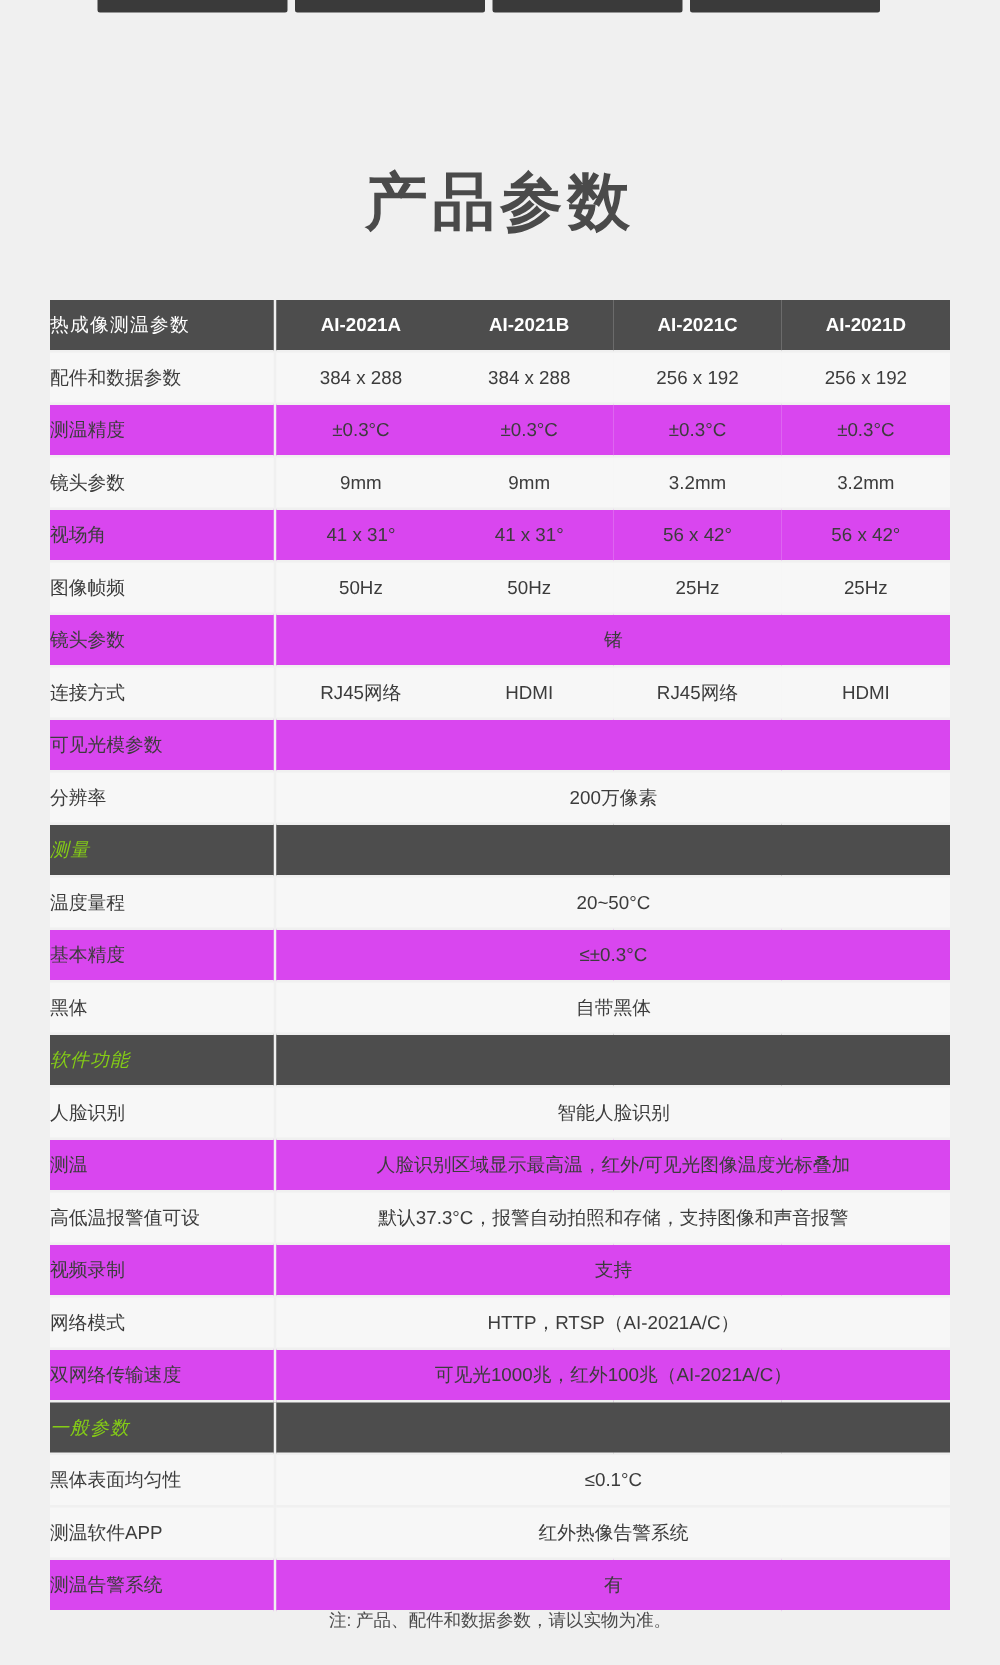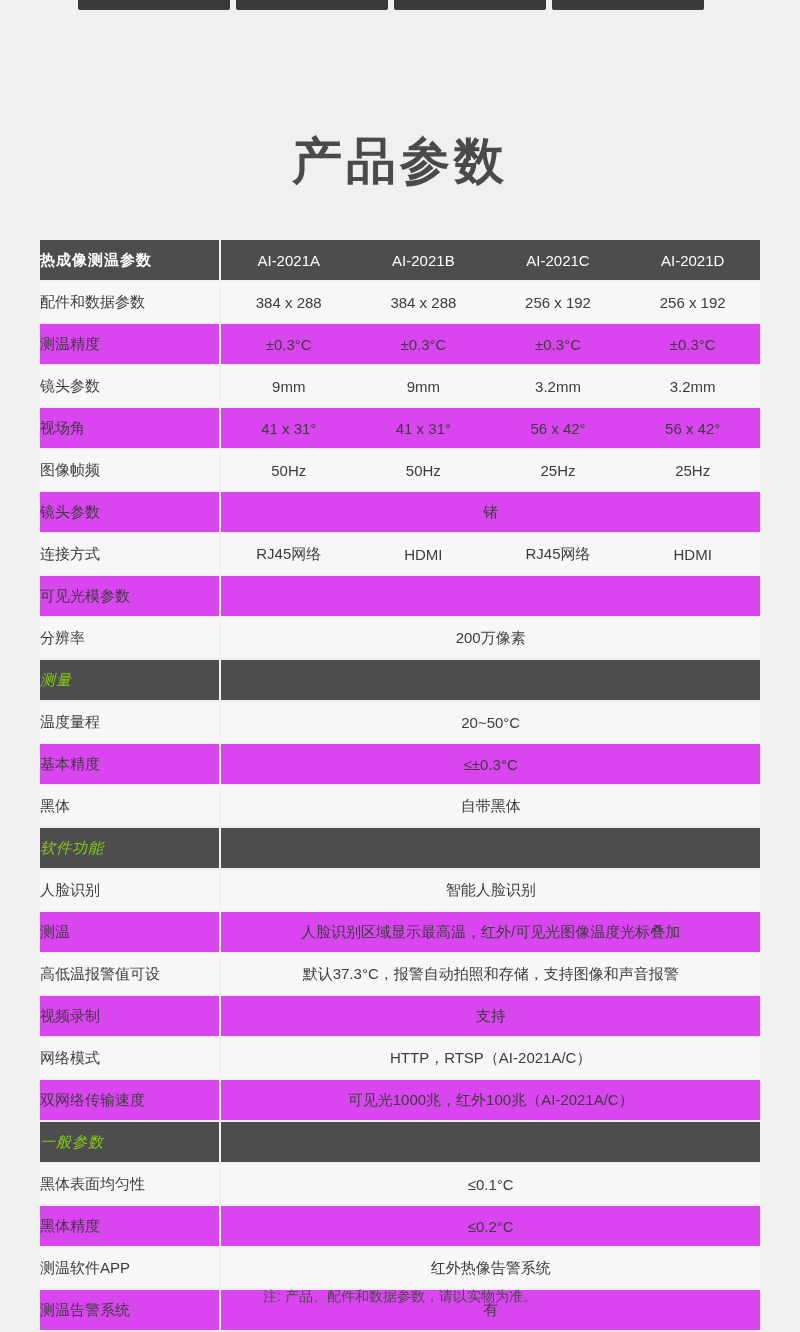--- a/index.html
+++ b/index.html
@@ -77,25 +77,25 @@
     padding-left: 18px;
     text-align: left;
     font-size: 15px;
   }
   .val-cell {
     text-align: center;
     font-size: 15px;
     width: 135px;
   }
   .row-header .label-cell {
+    font-weight: normal;
+    letter-spacing: 1px;
+  }
+  .row-header .val-cell {
     font-weight: bold;
-    letter-spacing: 1px;
-  }
-  .row-header .val-cell {
-    font-weight: normal;
   }
   .section-head .label-cell {
     color: #84cc16;
     font-weight: normal;
     letter-spacing: 1px;
     font-style: italic;
   }
   .spec-table tr td:first-child {
     border-right: 2px solid #f0f0f0;
   }
@@ -232,24 +232,20 @@
           <td class="val-cell" colspan="4">可见光1000兆，红外100兆（AI-2021A/C）</td>
         </tr>
         <tr class="row-header section-head">
           <td class="label-cell">一般参数</td>
           <td class="val-cell" colspan="4"></td>
         </tr>
         <tr class="row-light">
           <td class="label-cell">黑体表面均匀性</td>
           <td class="val-cell" colspan="4">≤0.1°C</td>
         </tr>
-        <tr class="row-dark">
-          <td class="label-cell">黑体精度</td>
-          <td class="val-cell" colspan="4">≤0.2°C</td>
-        </tr>
         <tr class="row-light">
           <td class="label-cell">测温软件APP</td>
           <td class="val-cell" colspan="4">红外热像告警系统</td>
         </tr>
         <tr class="row-dark">
           <td class="label-cell">测温告警系统</td>
           <td class="val-cell" colspan="4">有</td>
         </tr>
       </tbody>
   </table>

